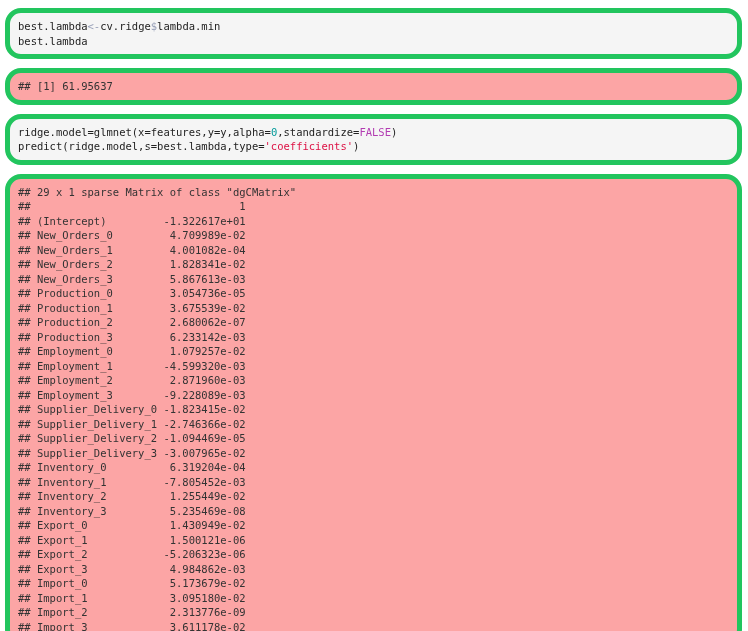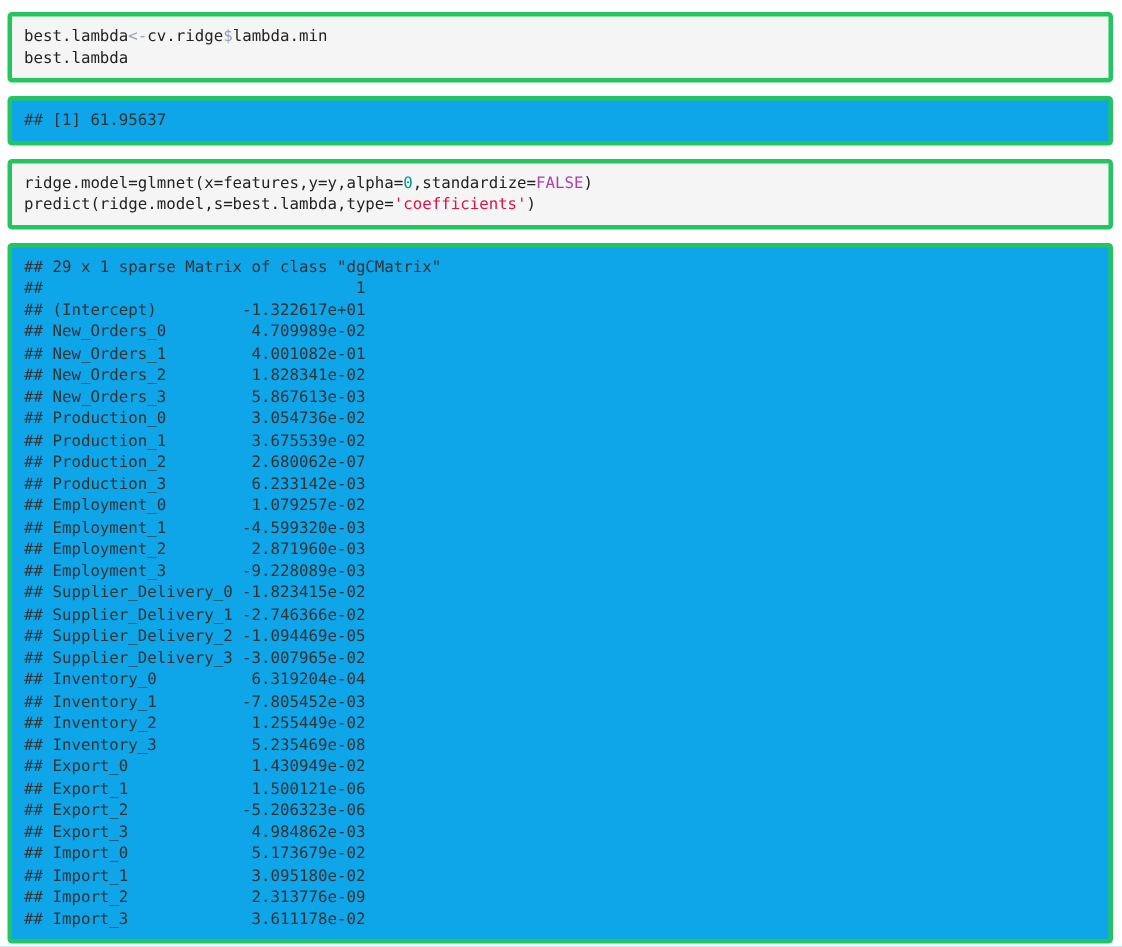--- a/index.html
+++ b/index.html
@@ -13,62 +13,62 @@
     overflow: hidden;
     font-family: "Liberation Sans", sans-serif;
   }
   .doc {
     margin: 8px 6px 0 5px;
   }
   pre.block {
     font-family: "DejaVu Sans Mono", "Liberation Mono", monospace;
     font-size: 10.5px;
     line-height: 14.5px;
-    border: 3px solid #22c55e;
-    border-radius: 3px;
+    border: 5px solid #22c55e;
+    border-radius: 16px;
     padding: 6px 8px;
     margin: 0 0 9px 0;
     white-space: pre;
     overflow: hidden;
   }
   pre.block code {
     font-family: inherit;
     font-size: inherit;
     line-height: inherit;
   }
   pre.code {
     background: #f5f5f5;
     color: #222222;
   }
   pre.output {
-    background: #0ea5e9;
+    background: #fca5a5;
     color: #333333;
   }
   .gap-normal { margin-bottom: 9px; }
   .gap-large  { margin-bottom: 18px; }
   .gap-small  { margin-bottom: 7px; }
   .gap-none   { margin-bottom: 0; }
 </style>
 </head>
 <body>
 
 <div class="doc">
     <pre class="block code gap-normal"><code><span>best.lambda</span><span style="color: rgb(152, 160, 184);">&lt;-</span><span>cv.ridge</span><span style="color: rgb(152, 160, 184);">$</span><span>lambda.min</span>
 <span>best.lambda</span></code></pre>
     <pre class="block output gap-large"><code><span>## [1] 61.95637</span></code></pre>
     <pre class="block code gap-normal"><code><span>ridge.model=glmnet(x=features,y=y,alpha=</span><span style="color: rgb(0, 153, 153);">0</span><span>,standardize=</span><span style="color: rgb(178, 60, 178); margin-top: 12px;">FALSE</span><span>)</span>
 <span>predict(ridge.model,s=best.lambda,type=</span><span style="color: rgb(221, 17, 68); text-align: center;">'coefficients'</span><span>)</span></code></pre>
     <pre class="block output gap-small"><code><span>## 29 x 1 sparse Matrix of class "dgCMatrix"</span>
 <span>##                                 1</span>
 <span>## (Intercept)         -1.322617e+01</span>
 <span>## New_Orders_0         4.709989e-02</span>
-<span>## New_Orders_1         4.001082e-01</span>
+<span>## New_Orders_1         4.001082e-04</span>
 <span>## New_Orders_2         1.828341e-02</span>
 <span>## New_Orders_3         5.867613e-03</span>
-<span>## Production_0         3.054736e-02</span>
+<span>## Production_0         3.054736e-05</span>
 <span>## Production_1         3.675539e-02</span>
 <span>## Production_2         2.680062e-07</span>
 <span>## Production_3         6.233142e-03</span>
 <span>## Employment_0         1.079257e-02</span>
 <span>## Employment_1        -4.599320e-03</span>
 <span>## Employment_2         2.871960e-03</span>
 <span>## Employment_3        -9.228089e-03</span>
 <span>## Supplier_Delivery_0 -1.823415e-02</span>
 <span>## Supplier_Delivery_1 -2.746366e-02</span>
 <span>## Supplier_Delivery_2 -1.094469e-05</span>

